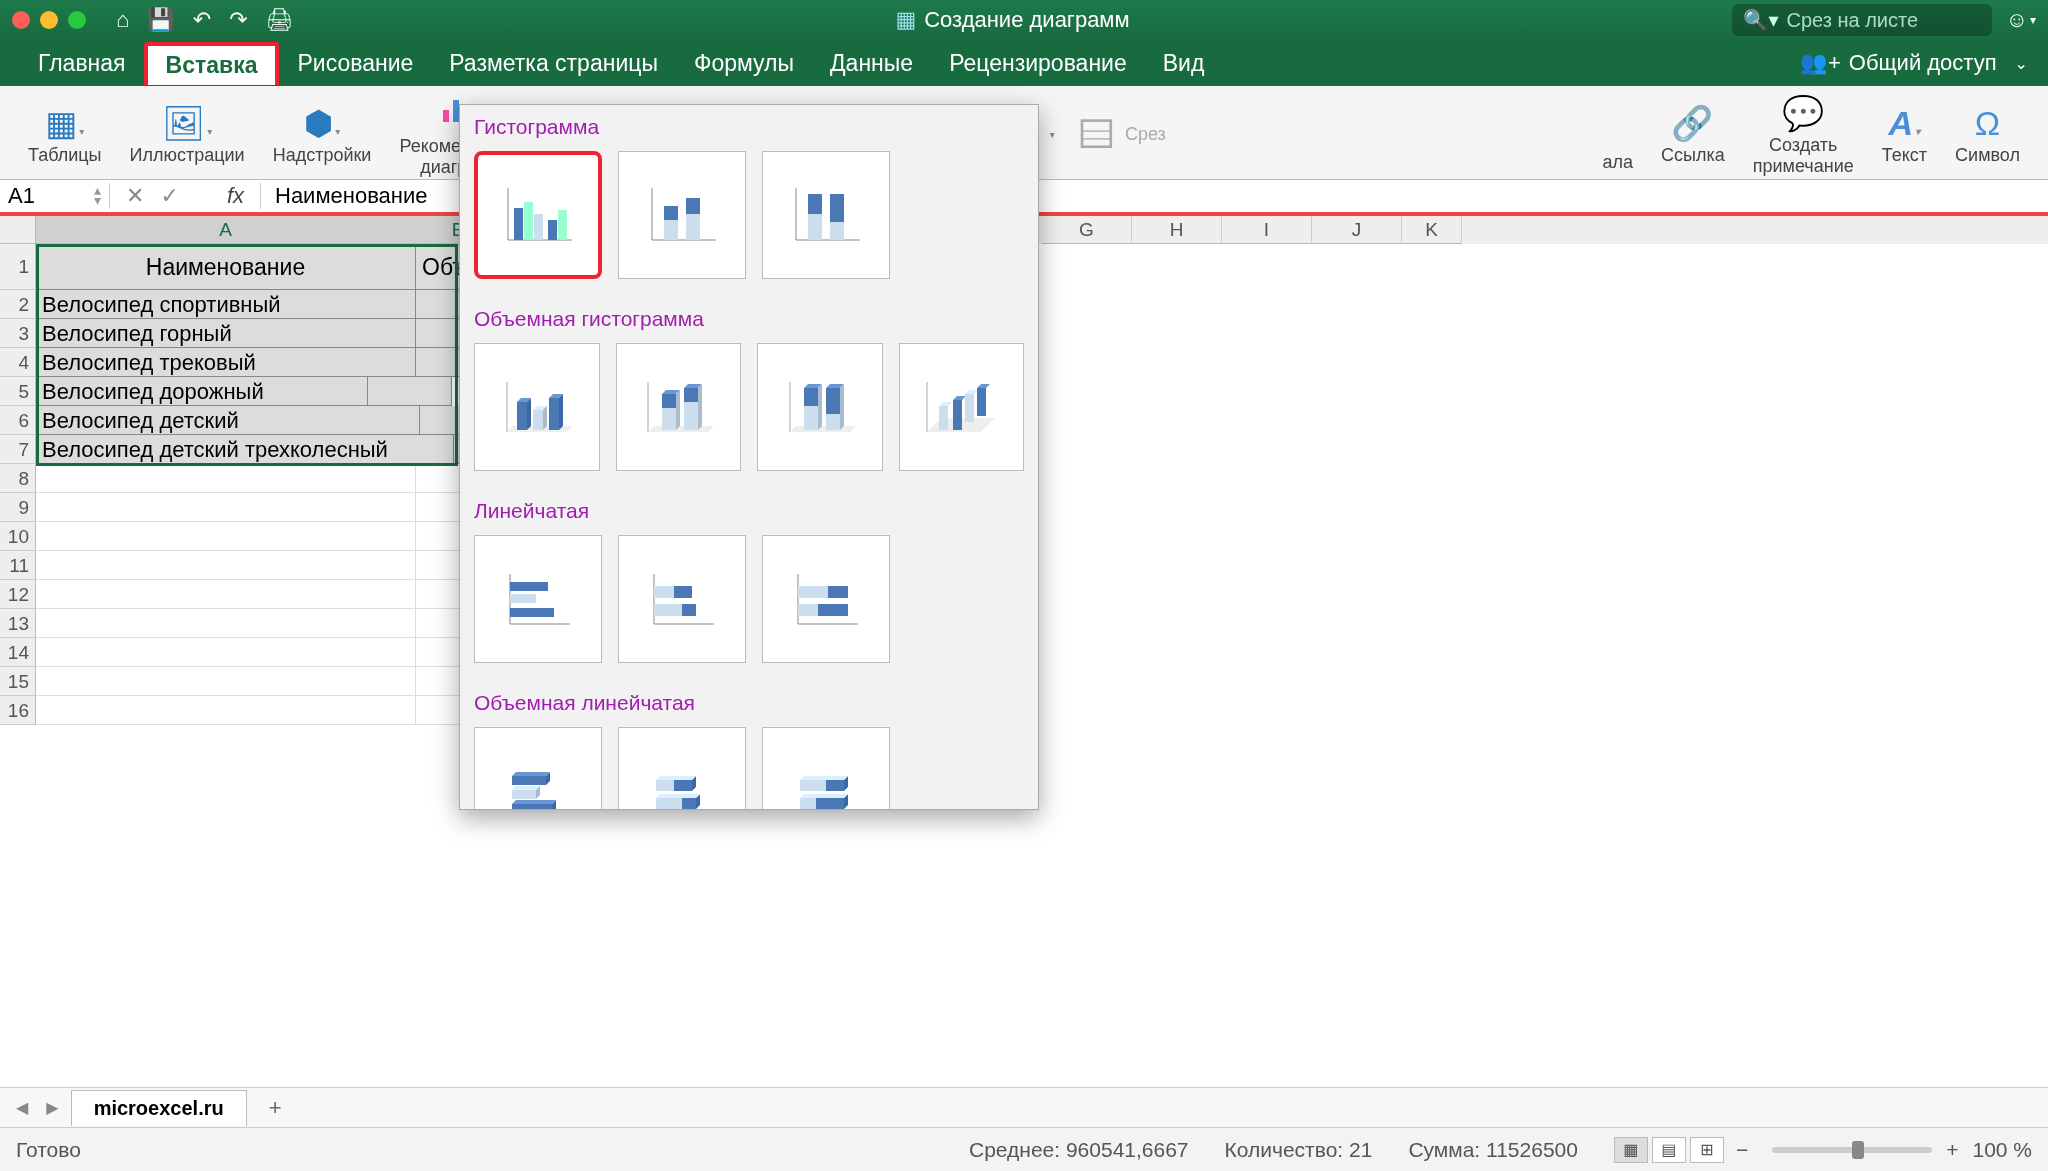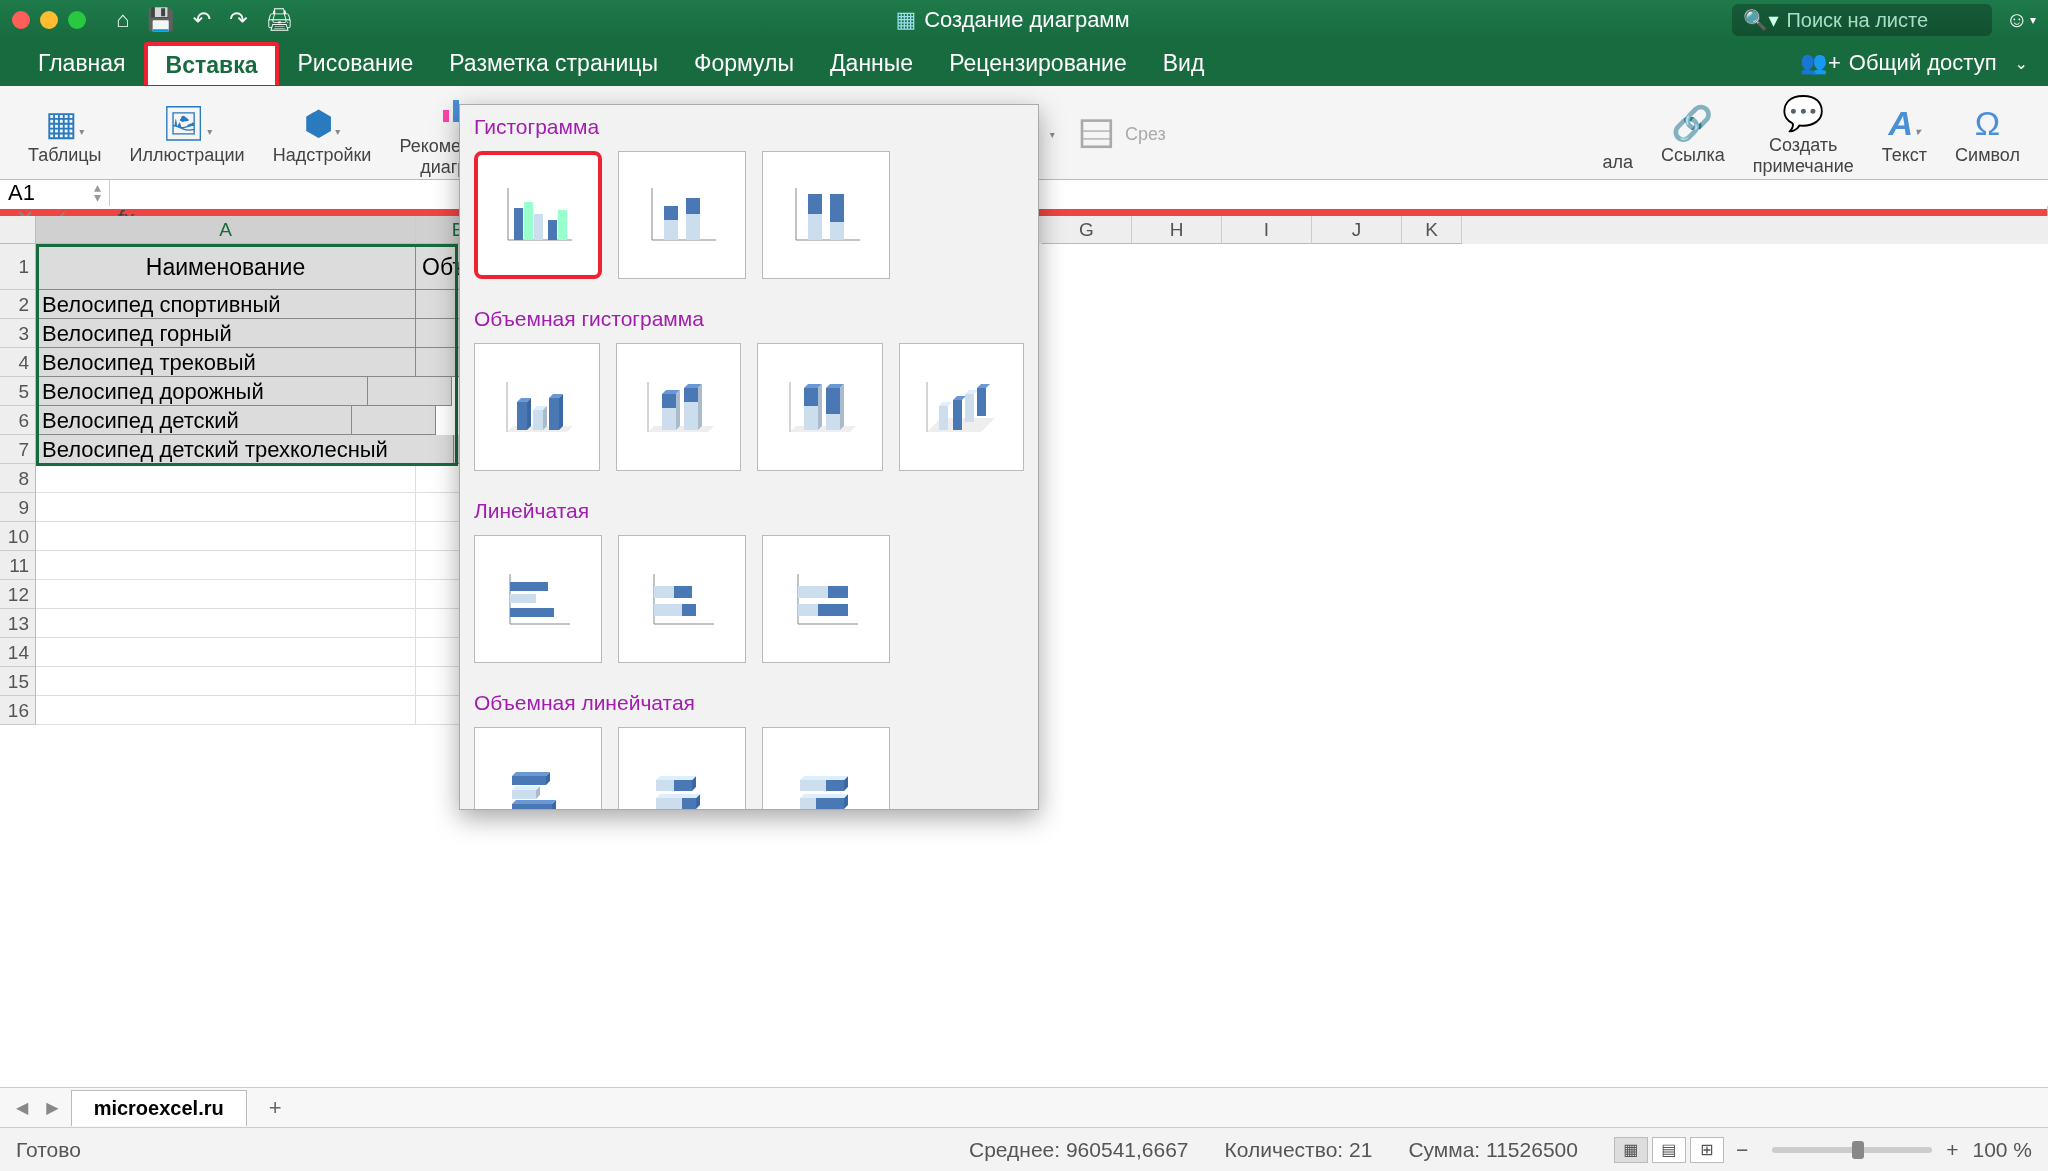--- a/index.html
+++ b/index.html
@@ -25,21 +25,21 @@
   .ribbon { height: 94px; background: #f5f5f5; border-bottom: 1px solid #bbb; display: flex; align-items: center; padding: 4px 14px 0 14px; position:relative; }
   .rgroup { display: flex; flex-direction: column; align-items: center; justify-content: center; padding: 0 14px; height: 84px; cursor: pointer; color:#444; font-size:18px;}
   .rgroup .ico { font-size: 34px; margin-bottom: 2px; color:#2a7ac0;}
   .rgroup .lbl { text-align:center; line-height:1.15;}
   .rgroup.small { flex-direction:row; padding:0 6px; gap:4px;}
   .rgroup svg { width:44px; height:34px; }
   .mini-chart-btn { border:4px solid #e23; border-radius:8px; padding:2px 4px; display:flex; align-items:center; background:#fff; }
   .ribbon-right { margin-left:auto; display:flex; }
   .rgroup .tri { font-size:10px; color:#888; margin-left:2px;}
   
-  .fbar { height: 36px; border-bottom: 7px solid #ef4444; display: flex; font-size: 22px; flex-direction: column; }
+  .fbar { height: 36px; border-bottom: 4px solid #ef4444; display: flex; align-items: center; font-size: 22px; }
   .namebox { width: 110px; border-right:1px solid #ccc; display:flex; align-items:center; padding:0 8px; justify-content:space-between;}
   .namebox .spin { font-size:14px; color:#999; display:flex; flex-direction:column; line-height:.7;}
   .fx-controls { display:flex; align-items:center; gap:16px; padding:0 16px; color:#888; border-right:1px solid #ccc;}
   .fx-controls .fx { font-style:italic; font-weight:400; color:#444;margin-left:32px;}
   .formula-text { padding:0 14px; }
   
   .grid-wrap { position:absolute; top:216px; left:0; right:0; bottom:44px; overflow:hidden; }
   .col-headers { display:flex; height:28px; background:#eee;}
   .corner { width:36px; border-right:1px solid #bbb; border-bottom:1px solid #bbb; background:#eee;}
   .ch { border-right:1px solid #ccc; border-bottom:1px solid #bbb; text-align:center; font-size:19px; color:#555; line-height:28px;}
@@ -87,21 +87,21 @@
     <span>↶</span>
     <span>↷</span>
     <span>🖨</span>
   </div>
   <div class="title-center">
     <span style="color:#9de;">▦</span>
     <span>Создание диаграмм</span>
   </div>
   <div class="search-box">
     <span>🔍▾</span>
-    <span style="opacity:.8">Поиск на листе</span>
+    <span style="opacity:.8">Срез на листе</span>
   </div>
   <div class="smiley">☺ <span style="font-size:12px;">▾</span></div>
 </div>
 
 <div class="ribbon-tabs">
   <div class="tab">Главная</div>
   <div class="tab active">Вставка</div>
   <div class="tab">Рисование</div>
   <div class="tab">Разметка страницы</div>
   <div class="tab">Формулы</div>
@@ -273,21 +273,21 @@
     <div class="cell data-cell" style="width:380px">Велосипед трековый</div>
     <div class="cell data-cell" style="width:84px"></div>
       </div>
       <div class="row">
         <div class="rh">5</div>
     <div class="cell data-cell" style="width:332px">Велосипед дорожный</div>
     <div class="cell data-cell" style="width:84px"></div>
       </div>
       <div class="row">
         <div class="rh">6</div>
-    <div class="cell data-cell" style="width:316px">Велосипед детский</div>
+    <div class="cell data-cell" style="width:384px">Велосипед детский</div>
     <div class="cell data-cell" style="width:84px"></div>
       </div>
       <div class="row">
         <div class="rh">7</div>
     <div class="cell data-cell" style="width:418px">Велосипед детский трехколесный</div>
     <div class="cell data-cell" style="width:84px"></div>
       </div>
     </div>
 
   <div id="empty-rows">

